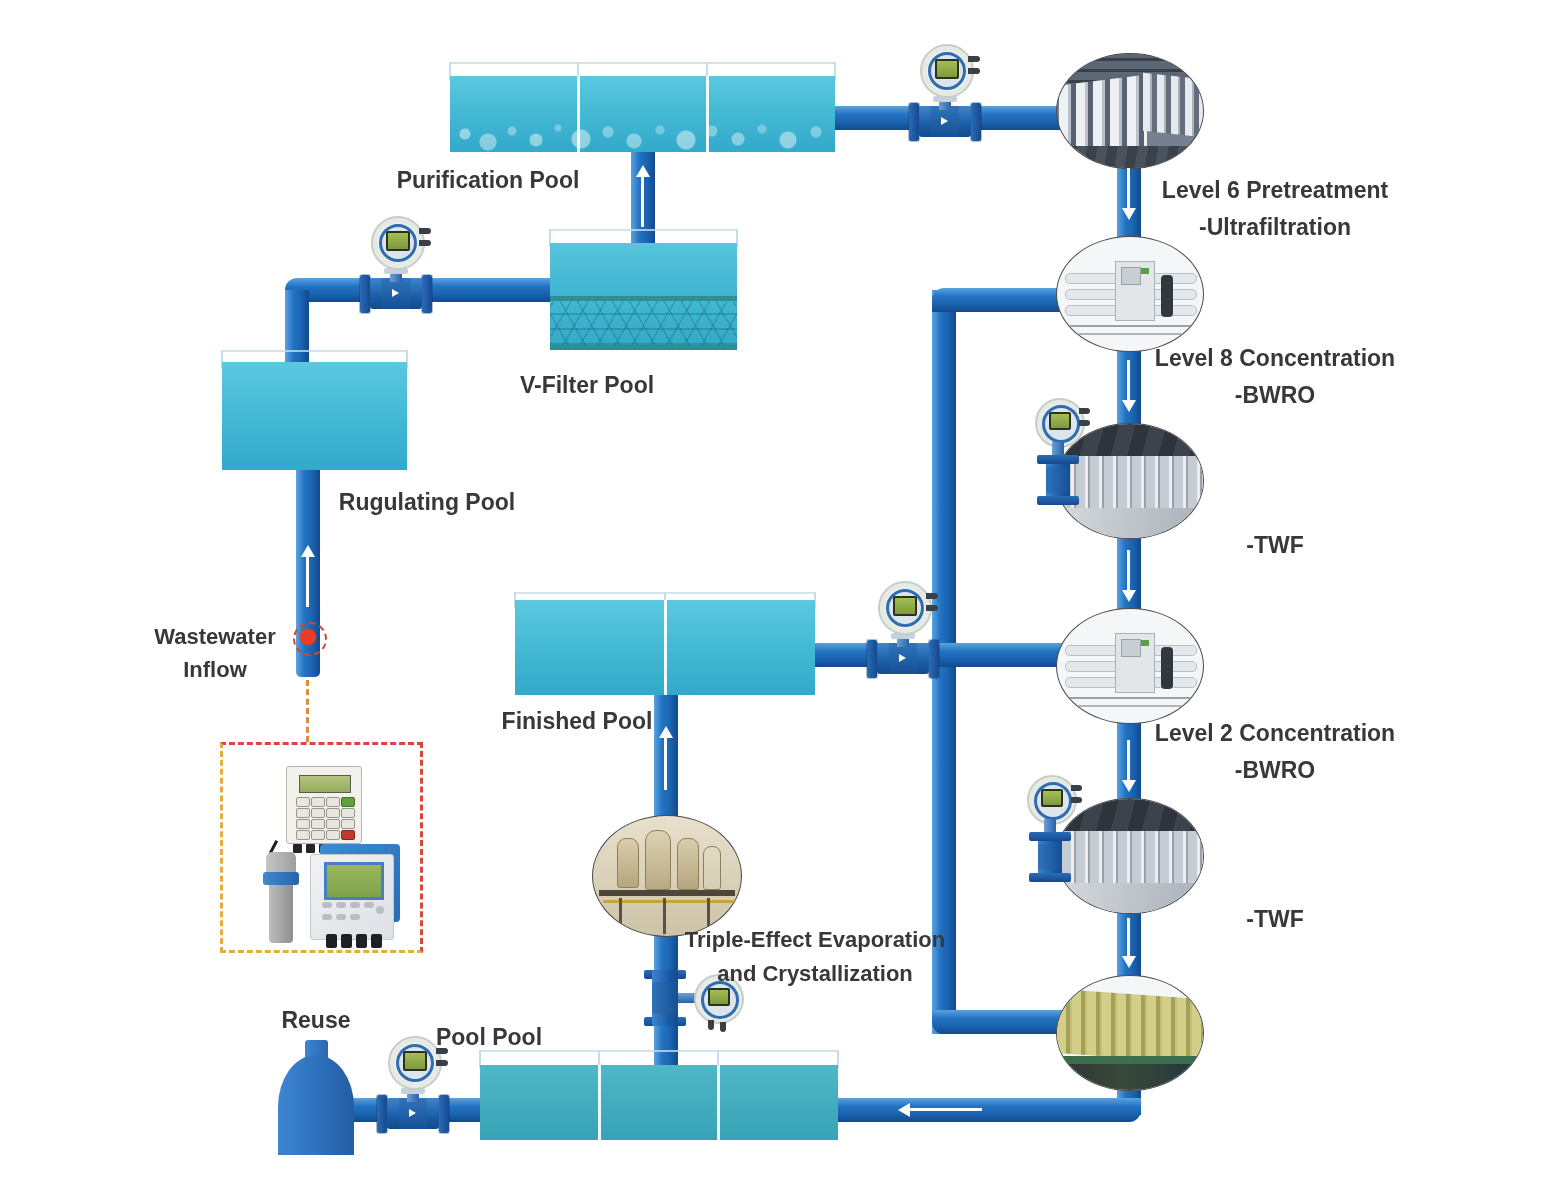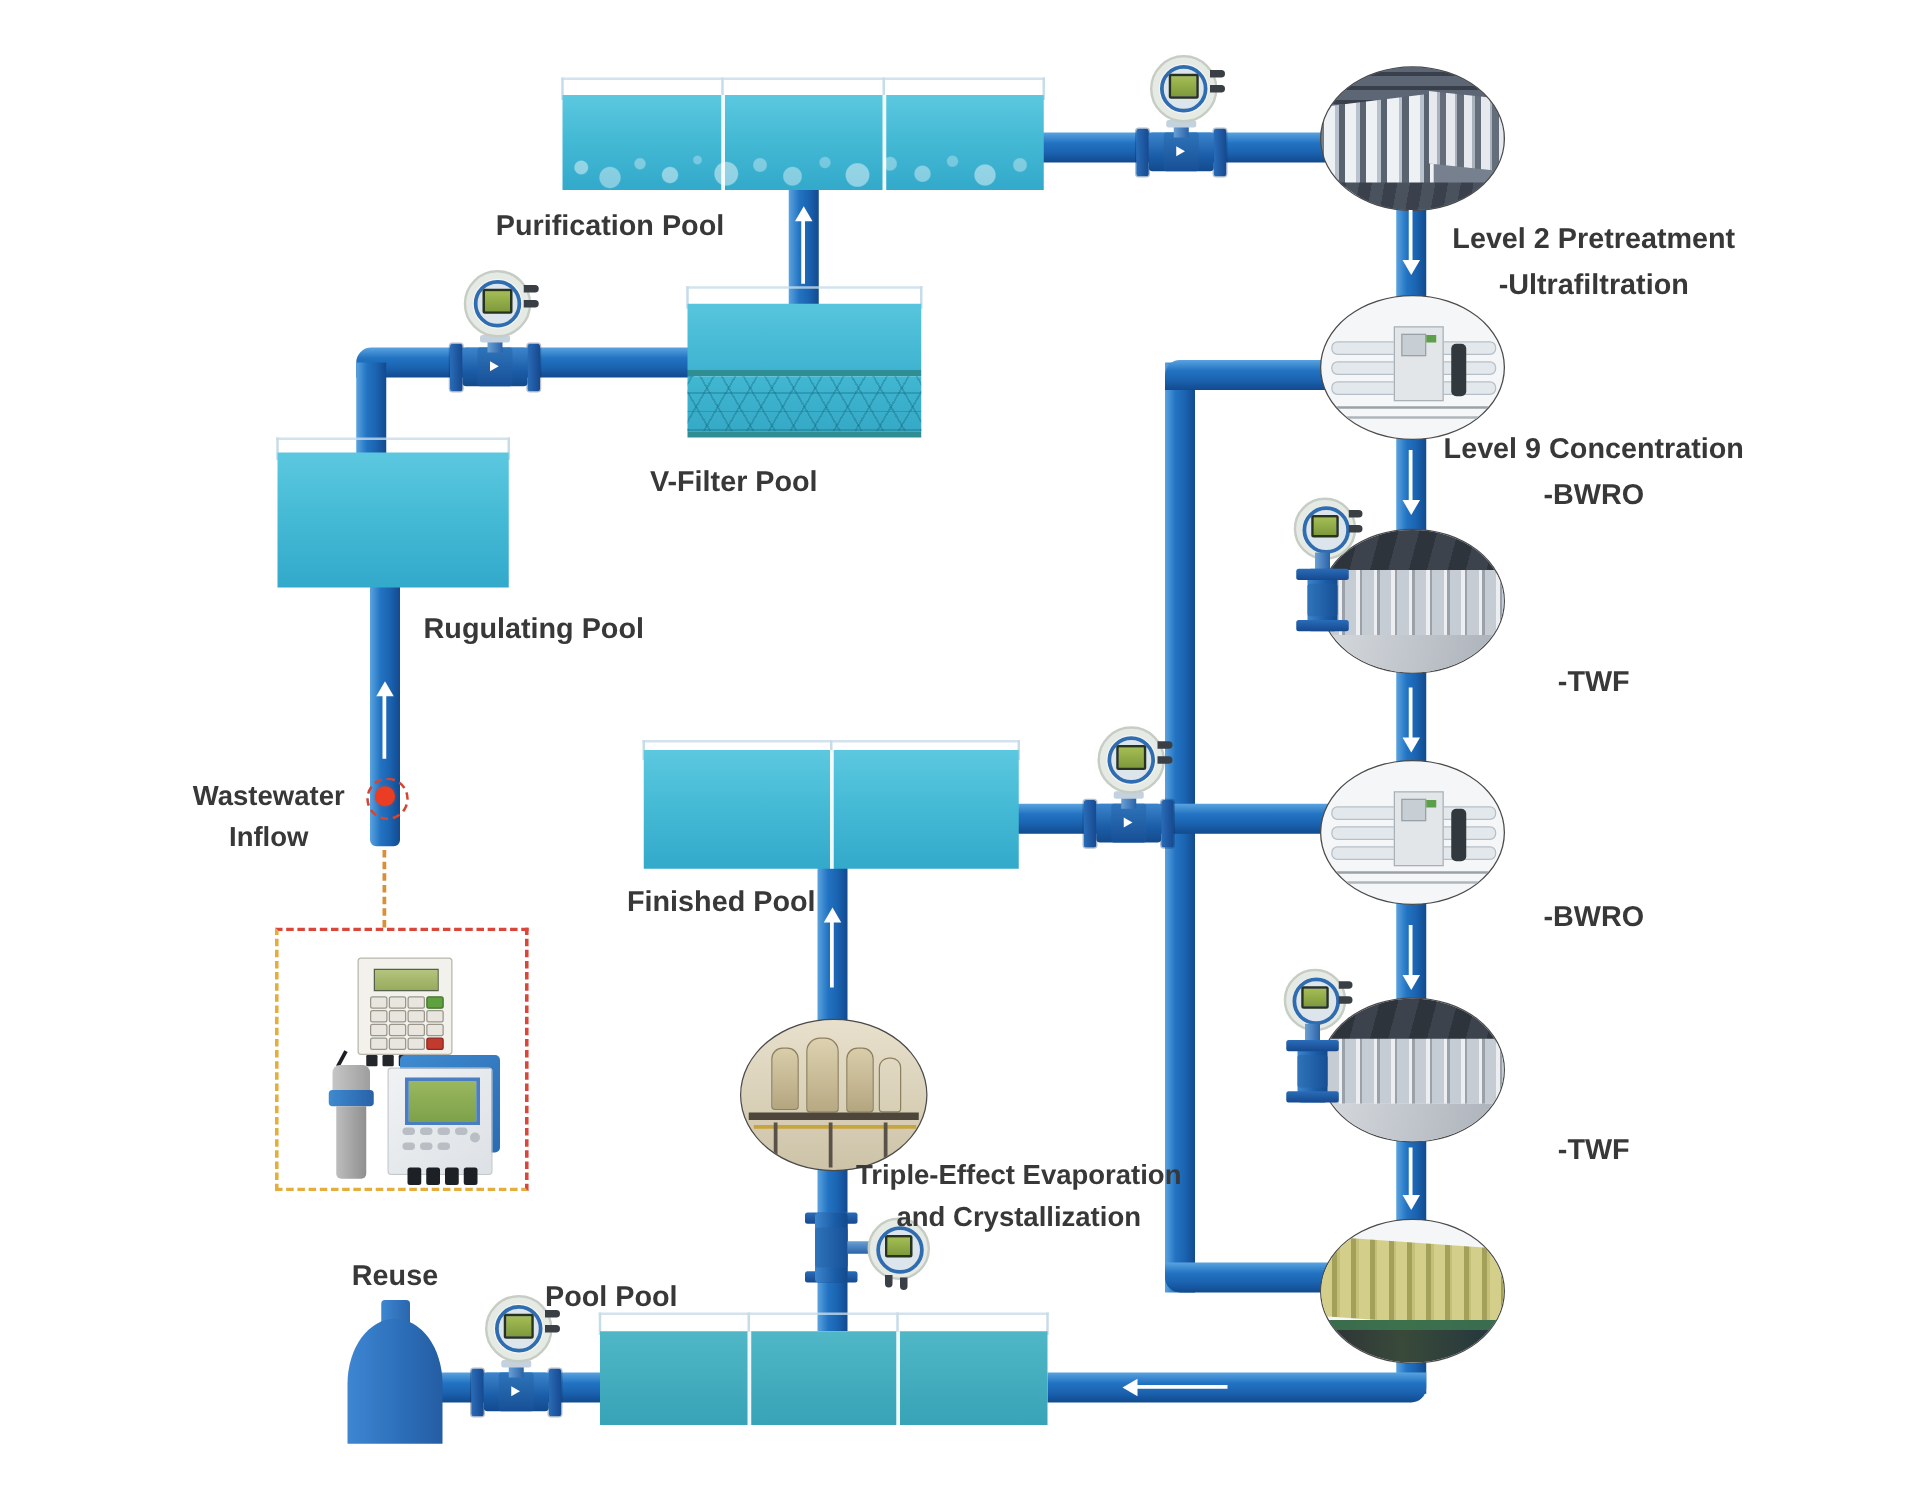--- a/index.html
+++ b/index.html
@@ -450,31 +450,32 @@
     <div>Triple-Effect Evaporation</div>
     <div>and Crystallization</div>
   </div>
 
   <div class="lbl2" style="left:140px;top:620px;width:150px;font-size:22px;line-height:33px;">
     <div>Wastewater</div>
     <div>Inflow</div>
   </div>
 
   <div class="lbl2" style="left:1150px;top:172px;width:250px;">
-    <div>Level 2 Pretreatment</div>
+    <div>Level 6 Pretreatment</div>
     <div>-Ultrafiltration</div>
   </div>
   <div class="lbl2" style="left:1150px;top:340px;width:250px;">
-    <div>Level 9 Concentration</div>
+    <div>Level 8 Concentration</div>
     <div>-BWRO</div>
   </div>
   <div class="lbl2" style="left:1150px;top:527px;width:250px;">
     <div>-TWF</div>
   </div>
   <div class="lbl2" style="left:1150px;top:715px;width:250px;">
+    <div>Level 2 Concentration</div>
     <div>-BWRO</div>
   </div>
   <div class="lbl2" style="left:1150px;top:901px;width:250px;">
     <div>-TWF</div>
   </div>
   <div class="lbl2" style="left:1150px;top:1087px;width:250px;">
   </div>
 
 </div>
 

